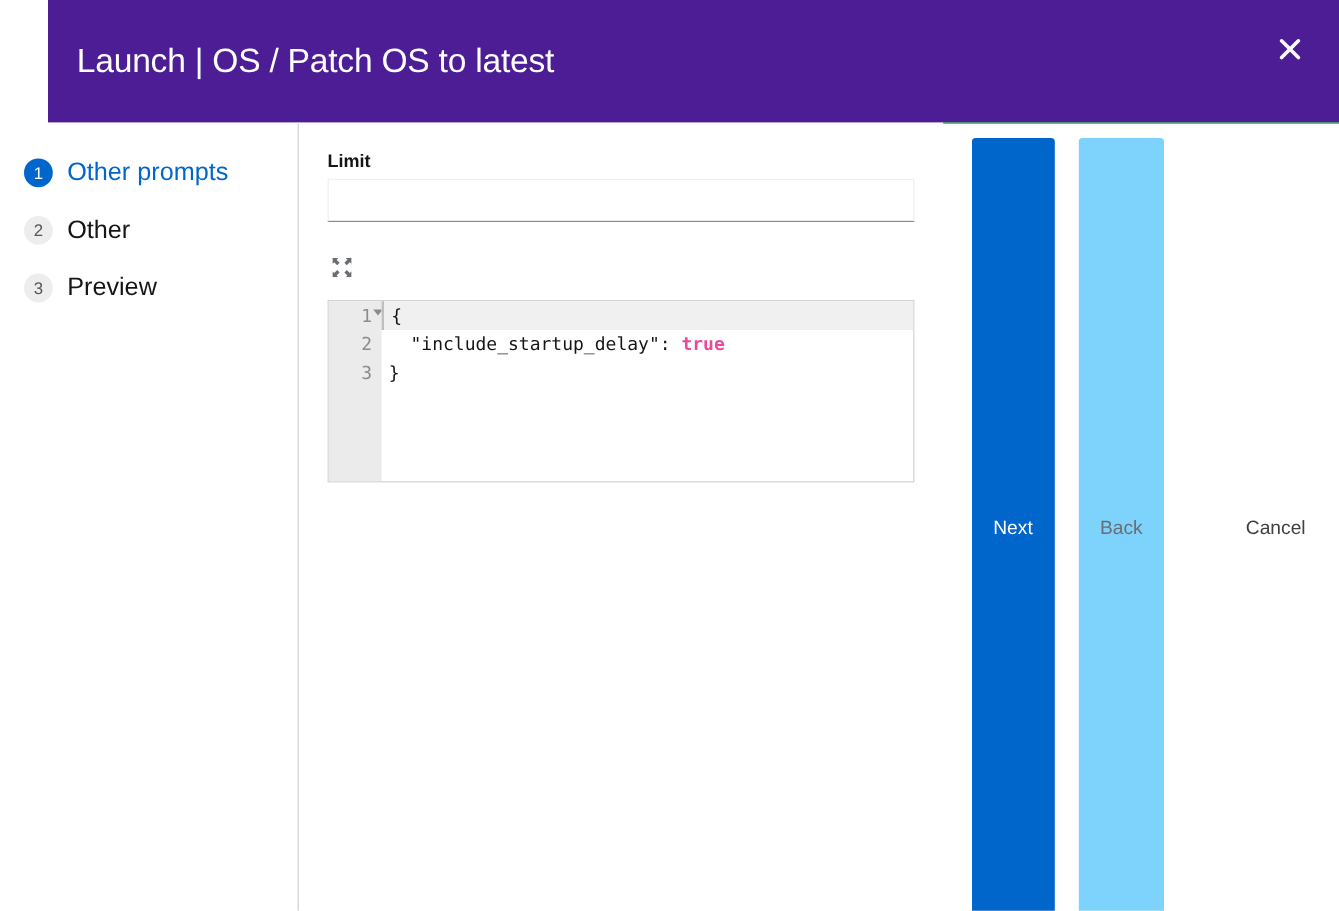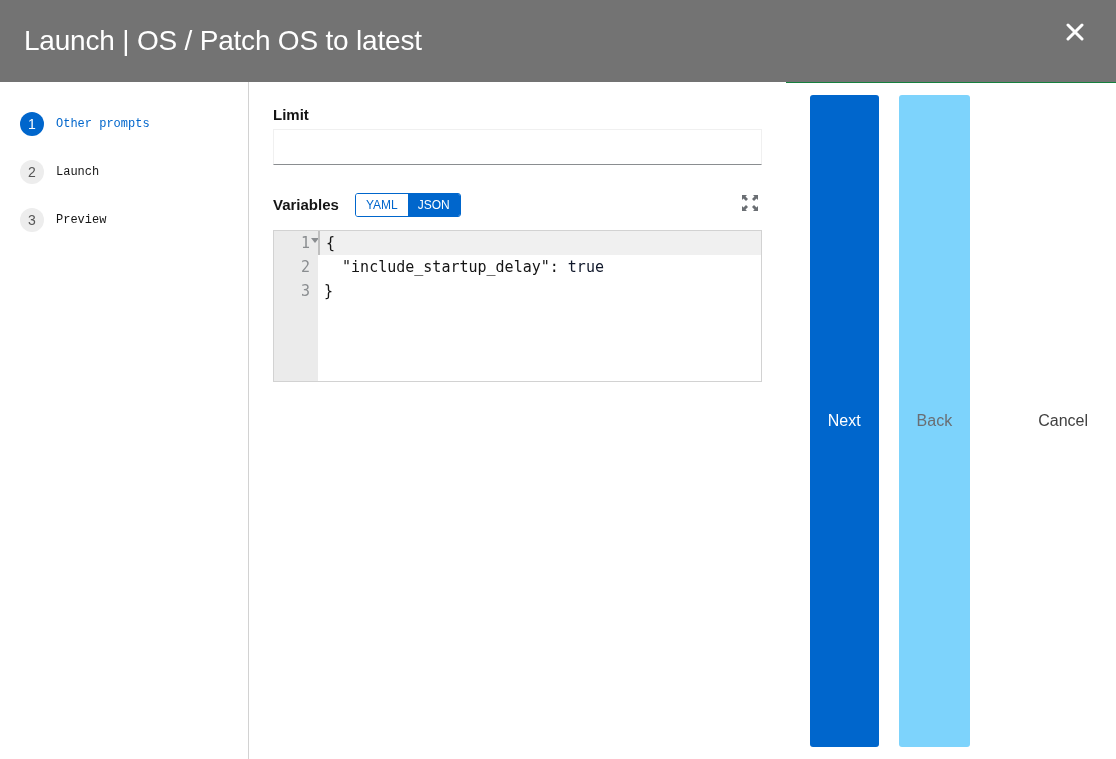--- a/index.html
+++ b/index.html
@@ -6,27 +6,28 @@
   body {
     font-family: "Helvetica Neue", Helvetica, Arial, sans-serif;
     font-size: 16px;
     color: #151515;
     background: #fff;
     width: 1116px;
     height: 759px;
     overflow: hidden;
   }
   .modal-header {
-    background: #737373;
-    color: #fff;
-    height: 82px;
+    background: #4c1d95;
+    color: #fff;
+    height: 102px;
     display: flex;
     align-items: center;
     justify-content: space-between;
     padding: 0 24px;
+    margin-left: 40px;
   }
   .modal-title {
     font-size: 28px;
     font-weight: 500;
     letter-spacing: -0.2px;
   }
   .close-btn {
     color: #fff;
     font-size: 24px;
     cursor: pointer;
@@ -62,23 +63,22 @@
     font-size: 14px;
     font-weight: 400;
     background: #ededed;
     color: #555;
   }
   .step.active .step-number {
     background: #0066cc;
     color: #fff;
   }
   .step-label {
-    font-size: 12px;
+    font-size: 21px;
     color: #151515;
-    font-family: Liberation Mono, monospace;
   }
   .step.active .step-label {
     color: #0066cc;
   }
   .main {
     flex: 1;
     display: flex;
     flex-direction: row;
     position: relative;
   }
@@ -186,21 +186,21 @@
     background: #f0f0f0;
     margin-left: -6px;
     margin-right: -6px;
     padding-left: 6px;
     padding-right: 6px;
     border-left: 2px solid #bfbfbf;
     position: relative;
   }
   .tok-punct { color: #151515; }
   .tok-key { color: #151515; }
-  .tok-bool { color: #0f172a; font-weight: 400; }
+  .tok-bool { color: #ec4899; font-weight: 700; }
   .footer {
     border-top: 1px solid #15803d;
     padding: 12px 24px;
     display: flex;
     gap: 20px;
   }
   .btn {
     font-size: 16px;
     padding: 8px 18px;
     border-radius: 3px;
@@ -235,42 +235,35 @@
 </div>
 
 <div class="modal-body">
   <nav class="sidebar">
     <div class="step active">
       <span class="step-number">1</span>
       <span class="step-label">Other prompts</span>
     </div>
     <div class="step">
       <span class="step-number">2</span>
-      <span class="step-label">Launch</span>
+      <span class="step-label">Other</span>
     </div>
     <div class="step">
       <span class="step-number">3</span>
       <span class="step-label">Preview</span>
     </div>
   </nav>
 
   <div class="main">
     <div class="main-content">
 
       <label class="field-label">Limit</label>
       <input type="text" class="limit-input" value="" style="">
 
       <div class="variables-header">
-        <div class="variables-left">
-          <span class="field-label" style="margin-bottom:0">Variables</span>
-          <div class="toggle-group">
-            <button class="toggle-btn">YAML</button>
-            <button class="toggle-btn active">JSON</button>
-          </div>
-        </div>
         <button class="expand-btn" aria-label="Expand">
           <svg width="16" height="16" viewBox="0 0 16 16" fill="#6a6e73">
             <path d="M0 0h5L3.5 1.5 6 4 4 6 1.5 3.5 0 5V0zM16 16h-5l1.5-1.5L10 12l2-2 2.5 2.5L16 11v5zM16 0v5l-1.5-1.5L12 6l-2-2 2.5-2.5L11 0h5zM0 16v-5l1.5 1.5L4 10l2 2-2.5 2.5L5 16H0z"></path>
           </svg>
         </button>
       </div>
 
       <div class="code-editor">
         <div class="gutter">
           <div class="gutter-line">1<span class="gutter-fold"></span></div>

